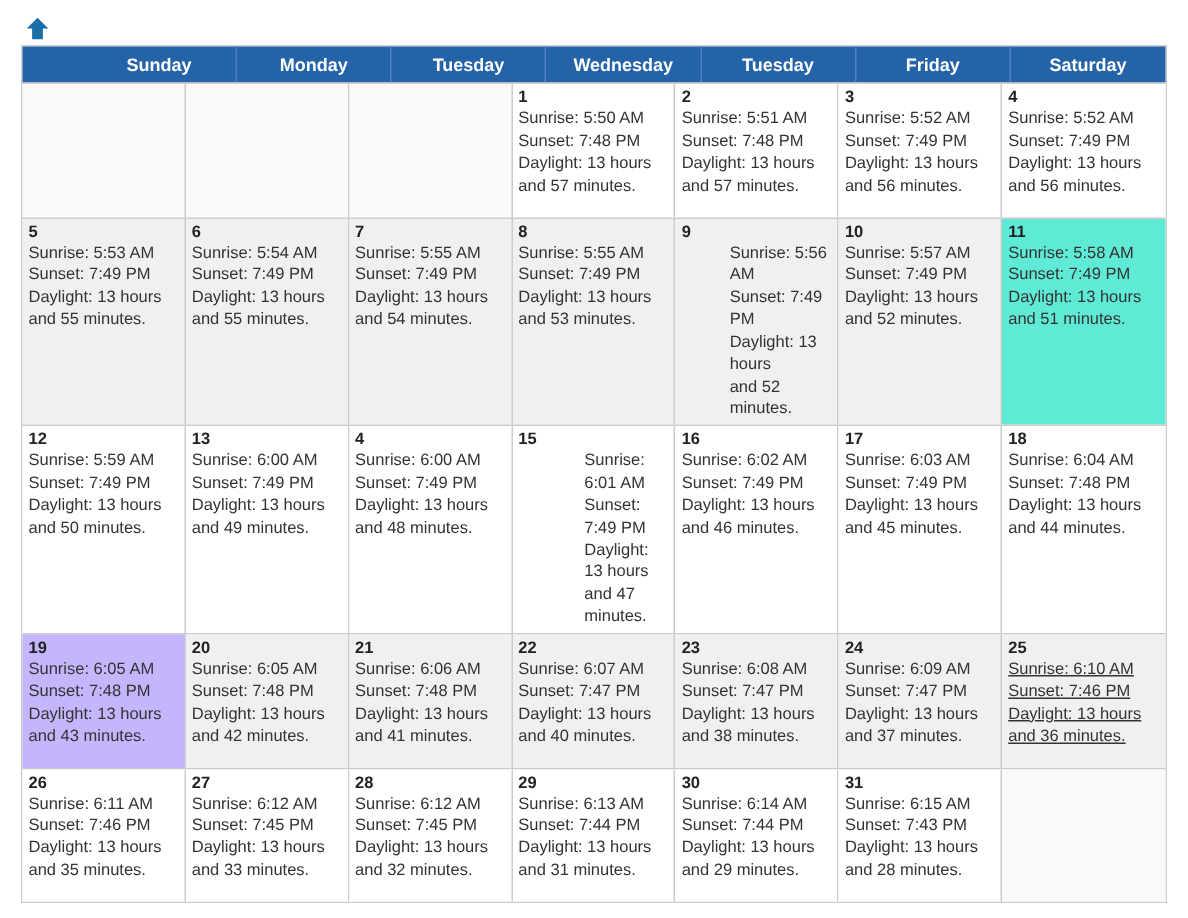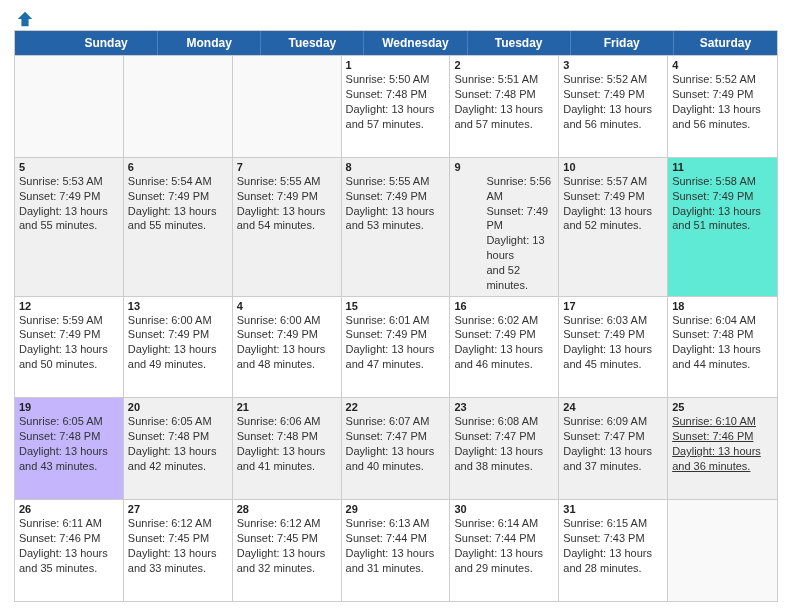--- a/index.html
+++ b/index.html
@@ -247,21 +247,21 @@
           </div>
           <div class="cal-cell">
             <span class="day-num">4</span>
             <div class="day-info" style="white-space: pre-line;">Sunrise: 6:00 AM
 Sunset: 7:49 PM
 Daylight: 13 hours
 and 48 minutes.</div>
           </div>
           <div class="cal-cell">
             <span class="day-num">15</span>
-            <div class="day-info" style="white-space: pre-line;">Sunrise: 6:01 AM
+            <div class="day-info" style="white-space: pre-line; margin-left: 44px;">Sunrise: 6:01 AM
 Sunset: 7:49 PM
 Daylight: 13 hours
 and 47 minutes.</div>
           </div>
           <div class="cal-cell">
             <span class="day-num">16</span>
             <div class="day-info" style="white-space: pre-line;">Sunrise: 6:02 AM
 Sunset: 7:49 PM
 Daylight: 13 hours
 and 46 minutes.</div>

